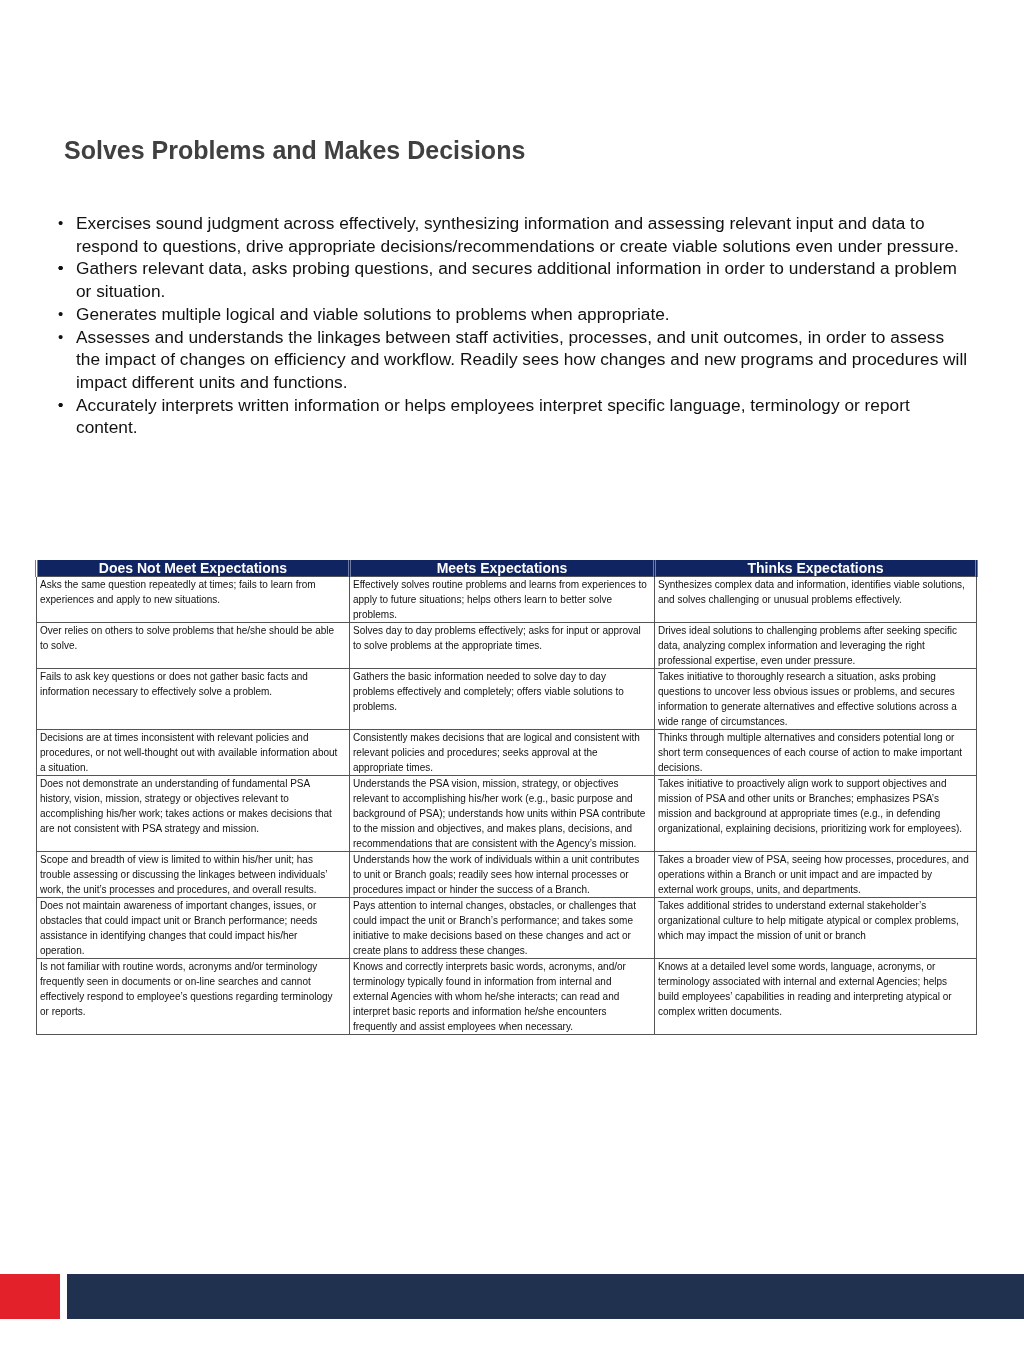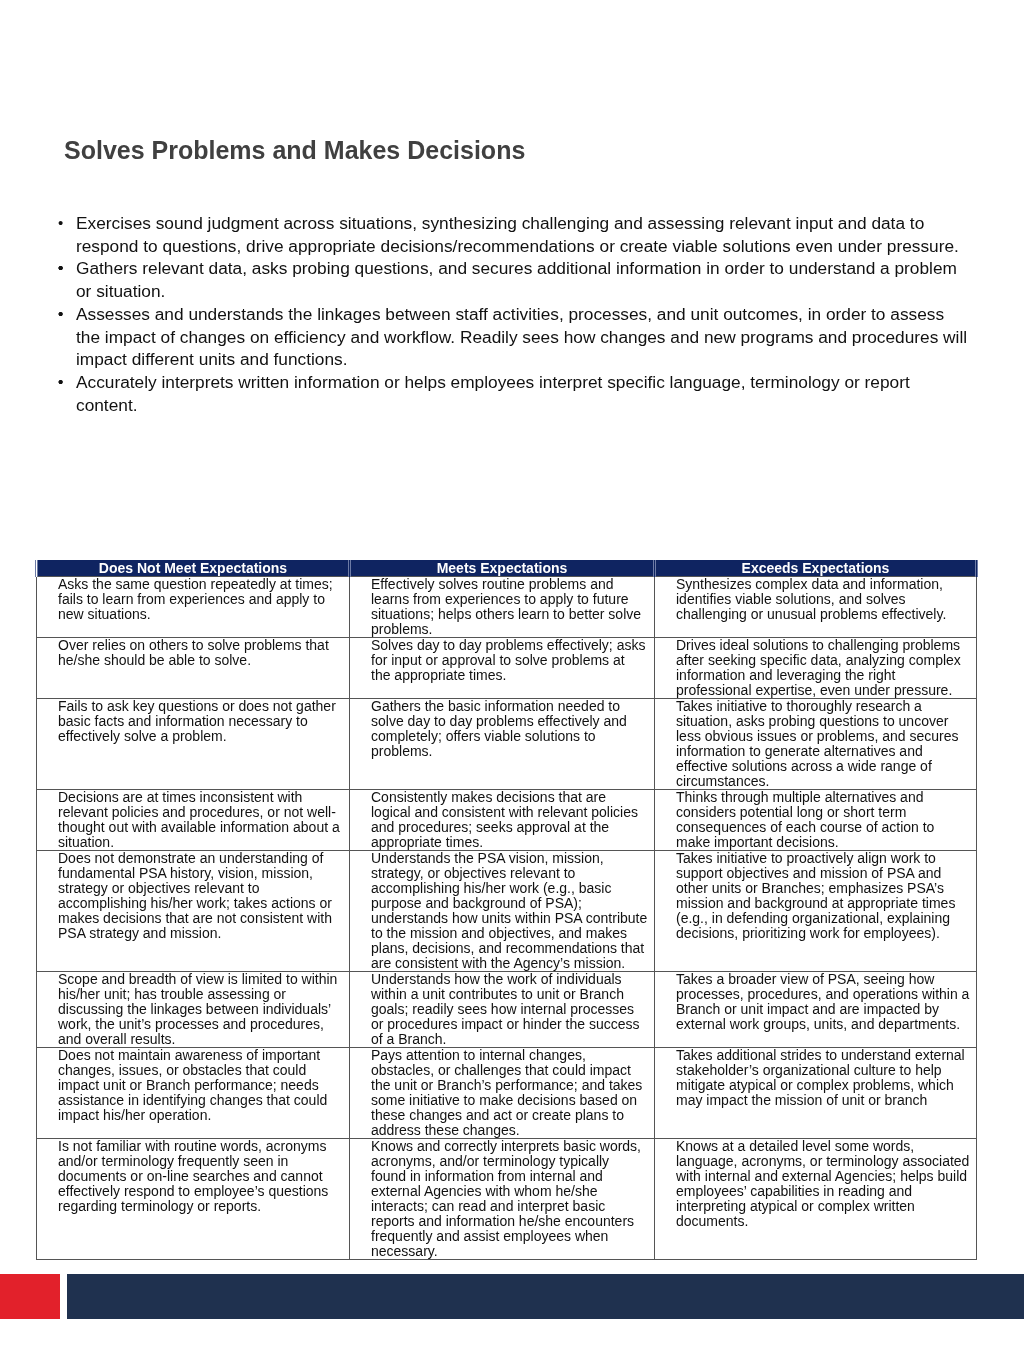--- a/index.html
+++ b/index.html
@@ -6,55 +6,55 @@
     body { width: 1024px; height: 1365px; position: relative; overflow: hidden;
            font-family: "Liberation Sans", sans-serif; color: #111; }
     .title { position: absolute; left: 48px; top: 120px; margin: 16px;
              font-size: 25px; font-weight: bold; color: #404040; letter-spacing: 0px; }
     .bullets { position: absolute; left: 58px; top: 212px; width: 910px; margin: 0; padding: 0; list-style: none; }
     .bullets li { position: relative; padding-left: 18px; font-size: 17.3px; line-height: 22.7px; color: #111; }
     .bullets li .dot { position: absolute; left: 0; top: 0; font-size: 15px; }
     .rubric { position: absolute; left: 35px; top: 560px; width: 940px; border-collapse: collapse; table-layout: fixed; }
     .rubric th { background: #0f2461; color: #fff; font-size: 14px; font-weight: bold; height: 16px; padding: 0;
                  line-height: 16px; text-align: center; border-left: 3px double #6d7ba5; border-right: 3px double #6d7ba5; }
-    .rubric td { border: 1px solid #555; vertical-align: top; font-size: 14px; line-height: 15px;
-                 padding: 0 6px 0 21px; color: #111; }
+    .rubric td { border: 1px solid #555; vertical-align: top; font-size: 10px; line-height: 15px;
+                 padding: 0 6px 0 3px; color: #111; }
     .rubric col.c1 { width: 313px; }
     .rubric col.c2 { width: 305px; }
     .rubric col.c3 { width: 322px; }
     .footer-red { position: absolute; left: 0; top: 1274px; width: 60px; height: 45px; background: #e2212b; }
     .footer-navy { position: absolute; left: 67px; top: 1274px; width: 957px; height: 45px; background: #1f314f; }
   </style>
 </head>
 <body>
 
 <h1 class="title">Solves Problems and Makes Decisions</h1>
 
 <ul class="bullets">
-  <li><span class="dot">•</span><span>Exercises sound judgment across situations, synthesizing challenging and assessing relevant input and data to respond to questions, drive appropriate decisions/recommendations or create viable solutions even under pressure.</span></li>
+  <li><span class="dot">•</span><span>Exercises sound judgment across effectively, synthesizing information and assessing relevant input and data to respond to questions, drive appropriate decisions/recommendations or create viable solutions even under pressure.</span></li>
   <li><span class="dot">•</span></li>
   <li><span class="dot">•</span></li>
   <li><span class="dot">•</span><span>Gathers relevant data, asks probing questions, and secures additional information in order to understand a problem or situation.</span></li>
-  <li><span class="dot">•</span></li>
+  <li><span class="dot">•</span><span>Generates multiple logical and viable solutions to problems when appropriate.</span></li>
   <li><span class="dot">•</span><span>Assesses and understands the linkages between staff activities, processes, and unit outcomes, in order to assess the impact of changes on efficiency and workflow. Readily sees how changes and new programs and procedures will impact different units and functions.</span></li>
   <li><span class="dot">•</span></li>
   <li><span class="dot">•</span><span>Accurately interprets written information or helps employees interpret specific language, terminology or report content.</span></li>
 </ul>
 
 <table class="rubric">
   <colgroup>
       <col class="c1">
       <col class="c2">
       <col class="c3">
     </colgroup>
   <thead>
     <tr>
       <th>Does Not Meet Expectations</th>
       <th>Meets Expectations</th>
-      <th>Exceeds Expectations</th>
+      <th>Thinks Expectations</th>
     </tr>
   </thead>
   <tbody>
     <tr>
       <td>Asks the same question repeatedly at times; fails to learn from experiences and apply to new situations.</td>
       <td>Effectively solves routine problems and learns from experiences to apply to future situations; helps others learn to better solve problems.</td>
       <td>Synthesizes complex data and information, identifies viable solutions, and solves challenging or unusual problems effectively.</td>
     </tr>
     <tr>
       <td>Over relies on others to solve problems that he/she should be able to solve.</td>

